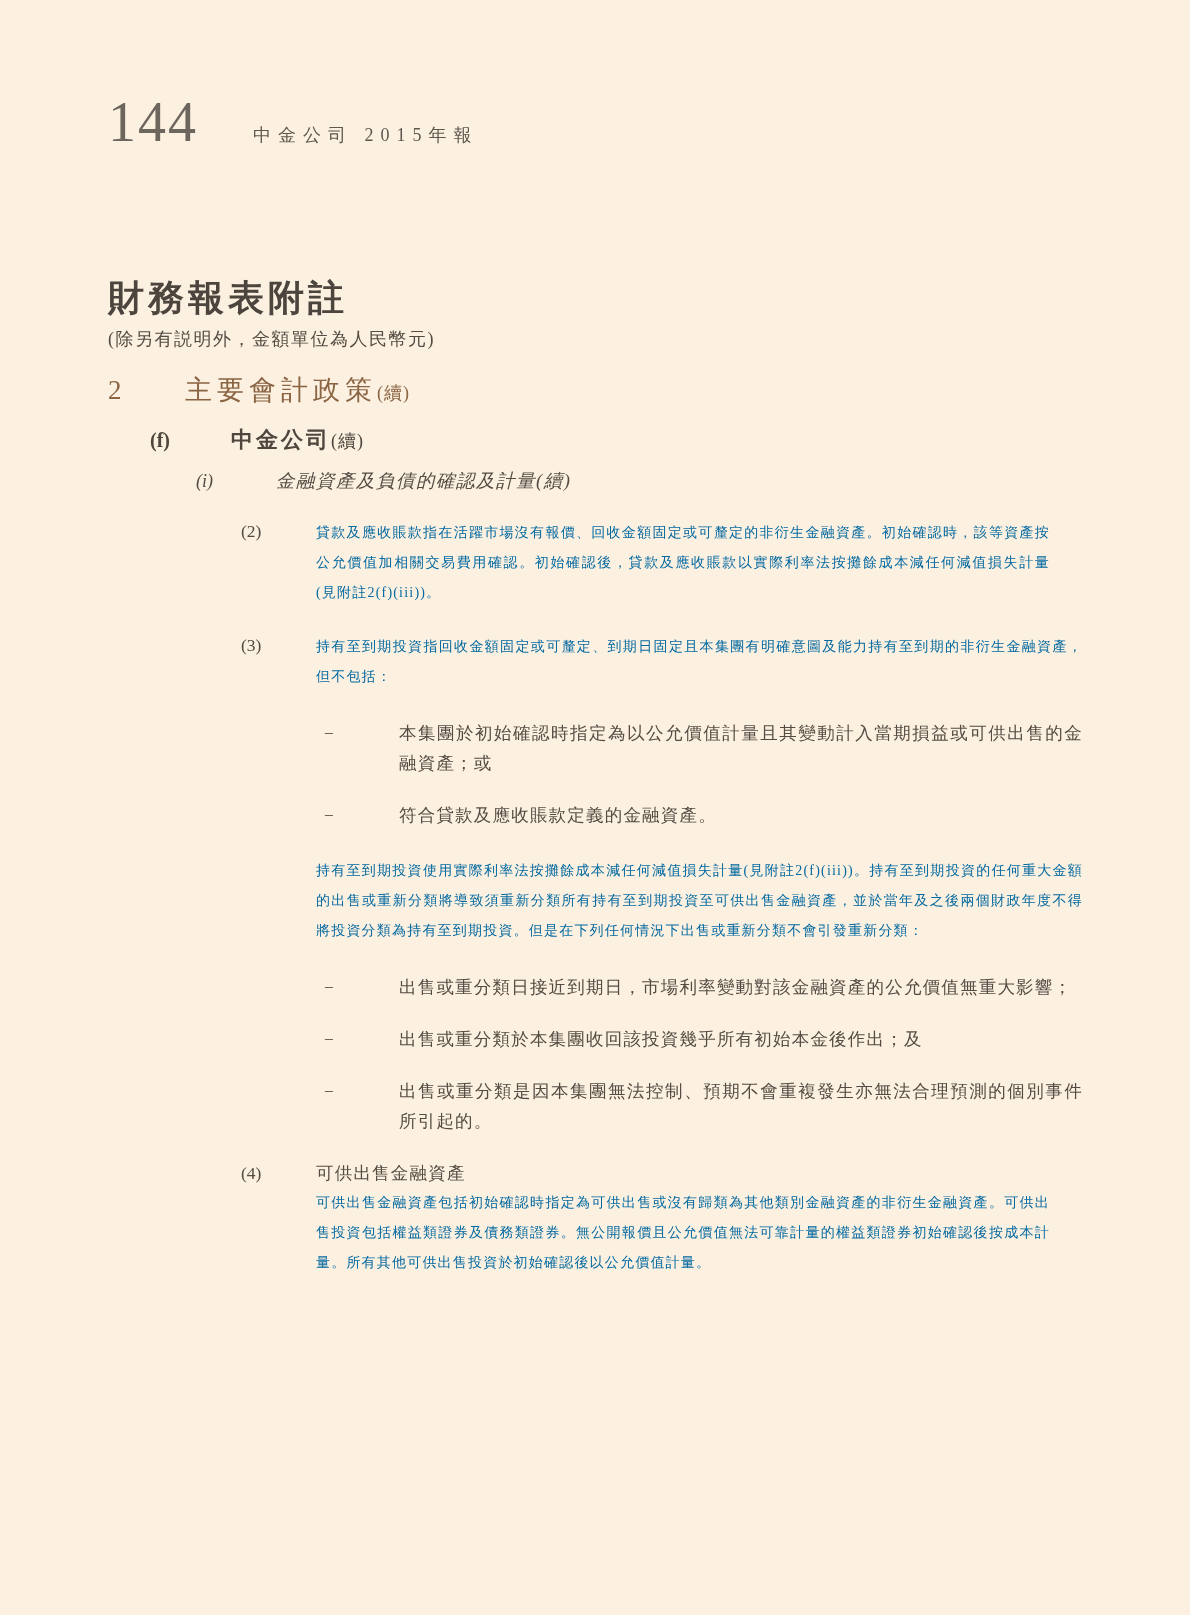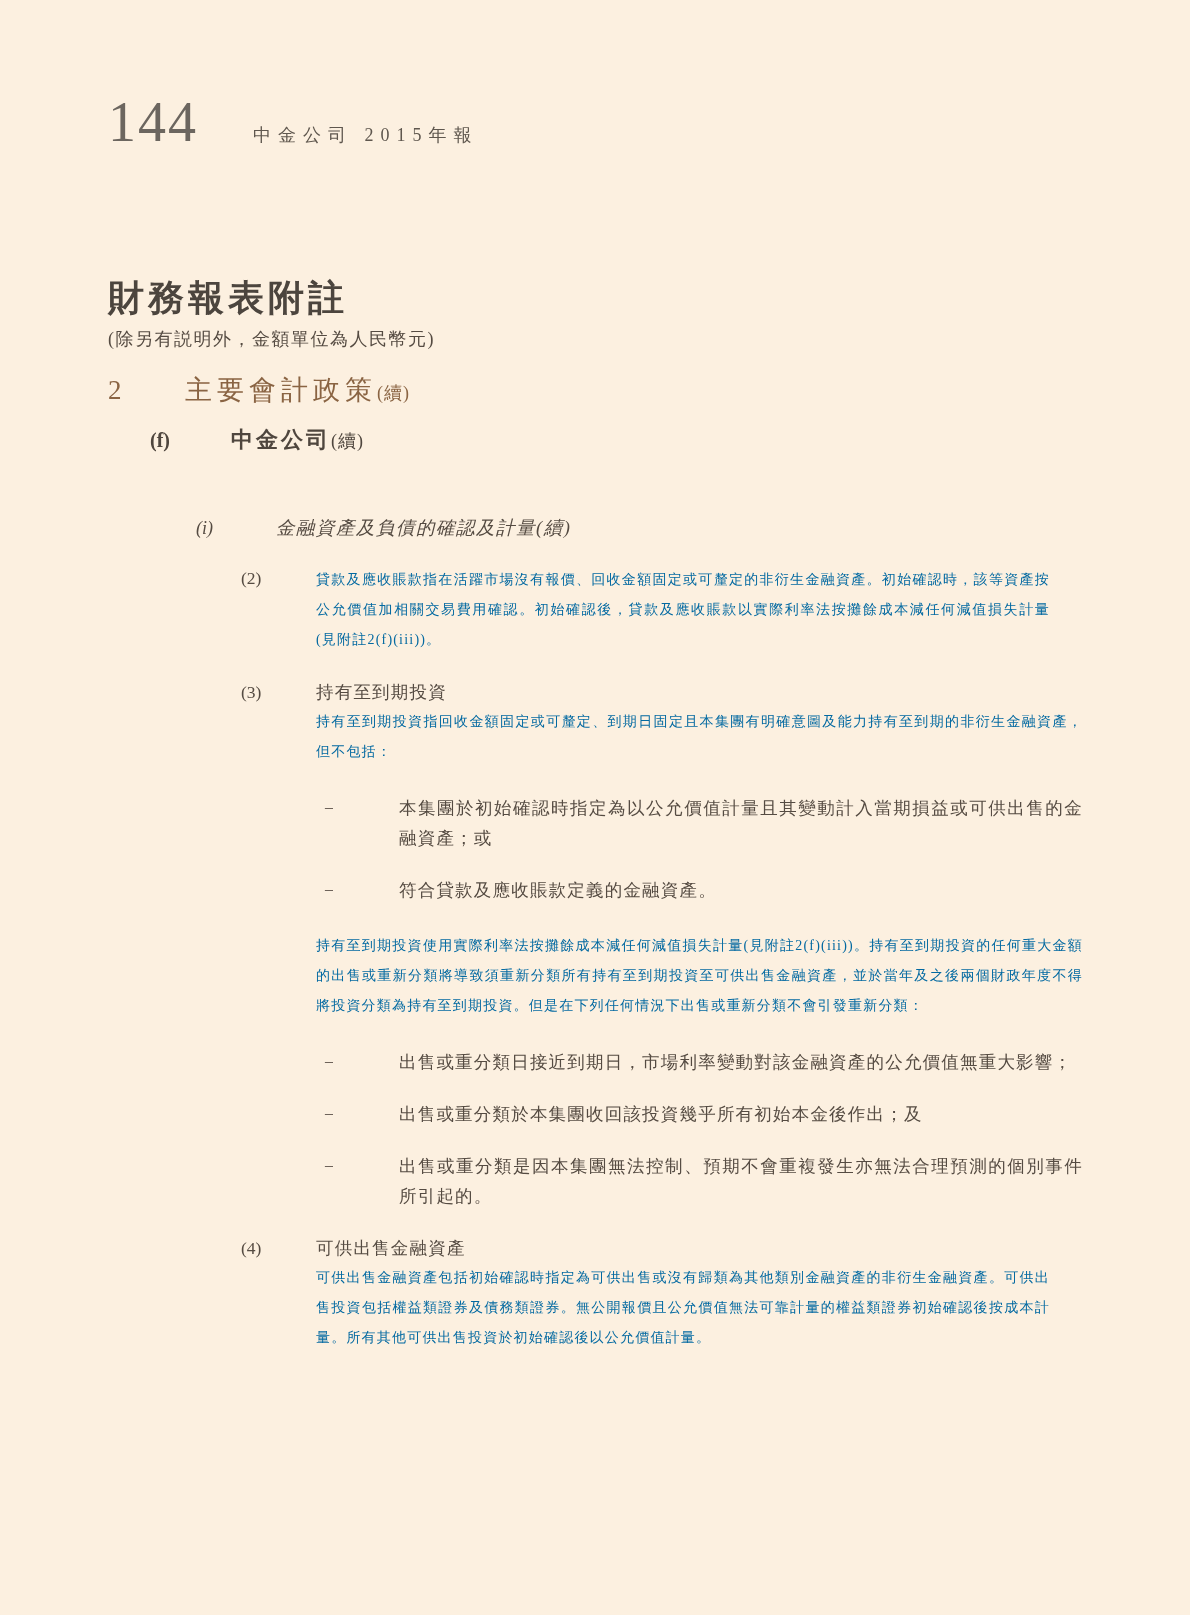--- a/index.html
+++ b/index.html
@@ -111,21 +111,20 @@
     font-style: italic;
     line-height: 26px;
   }
   .i-heading {
     font-size: 18.5px;
     font-weight: normal;
     font-style: italic;
     letter-spacing: 1.5px;
     line-height: 26px;
     color: #554b42;
-    margin-top: 47px;
   }
 
   
   .items { margin-left: 45px; }
   .item { margin-top: 22px; }
   .item-label {
     width: 40px;
     flex: 0 0 40px;
     font-size: 17.5px;
     line-height: 30px;
@@ -201,21 +200,20 @@
         <div class="row item">
           <span class="item-label">(2)</span>
           <div class="item-content">
             <p class="para">貸款及應收賬款指在活躍市場沒有報價、回收金額固定或可釐定的非衍生金融資產。初始確認時，該等資產按公允價值加相關交易費用確認。初始確認後，貸款及應收賬款以實際利率法按攤餘成本減任何減值損失計量(見附註2(f)(iii))。</p>
           </div>
         </div>
 
         <div class="row item">
           <span class="item-label">(3)</span>
           <div class="item-content">
-            <h5 class="item-heading">持有至到期投資</h5>
             <p class="para">持有至到期投資指回收金額固定或可釐定、到期日固定且本集團有明確意圖及能力持有至到期的非衍生金融資產，但不包括：</p>
 
             <div class="bullets">
               <div class="bullet-row">
                 <span class="bullet-dash">−</span>
                 <p class="bullet-text">本集團於初始確認時指定為以公允價值計量且其變動計入當期損益或可供出售的金融資產；或</p>
               </div>
               <div class="bullet-row">
                 <span class="bullet-dash">−</span>
                 <p class="bullet-text">符合貸款及應收賬款定義的金融資產。</p>

